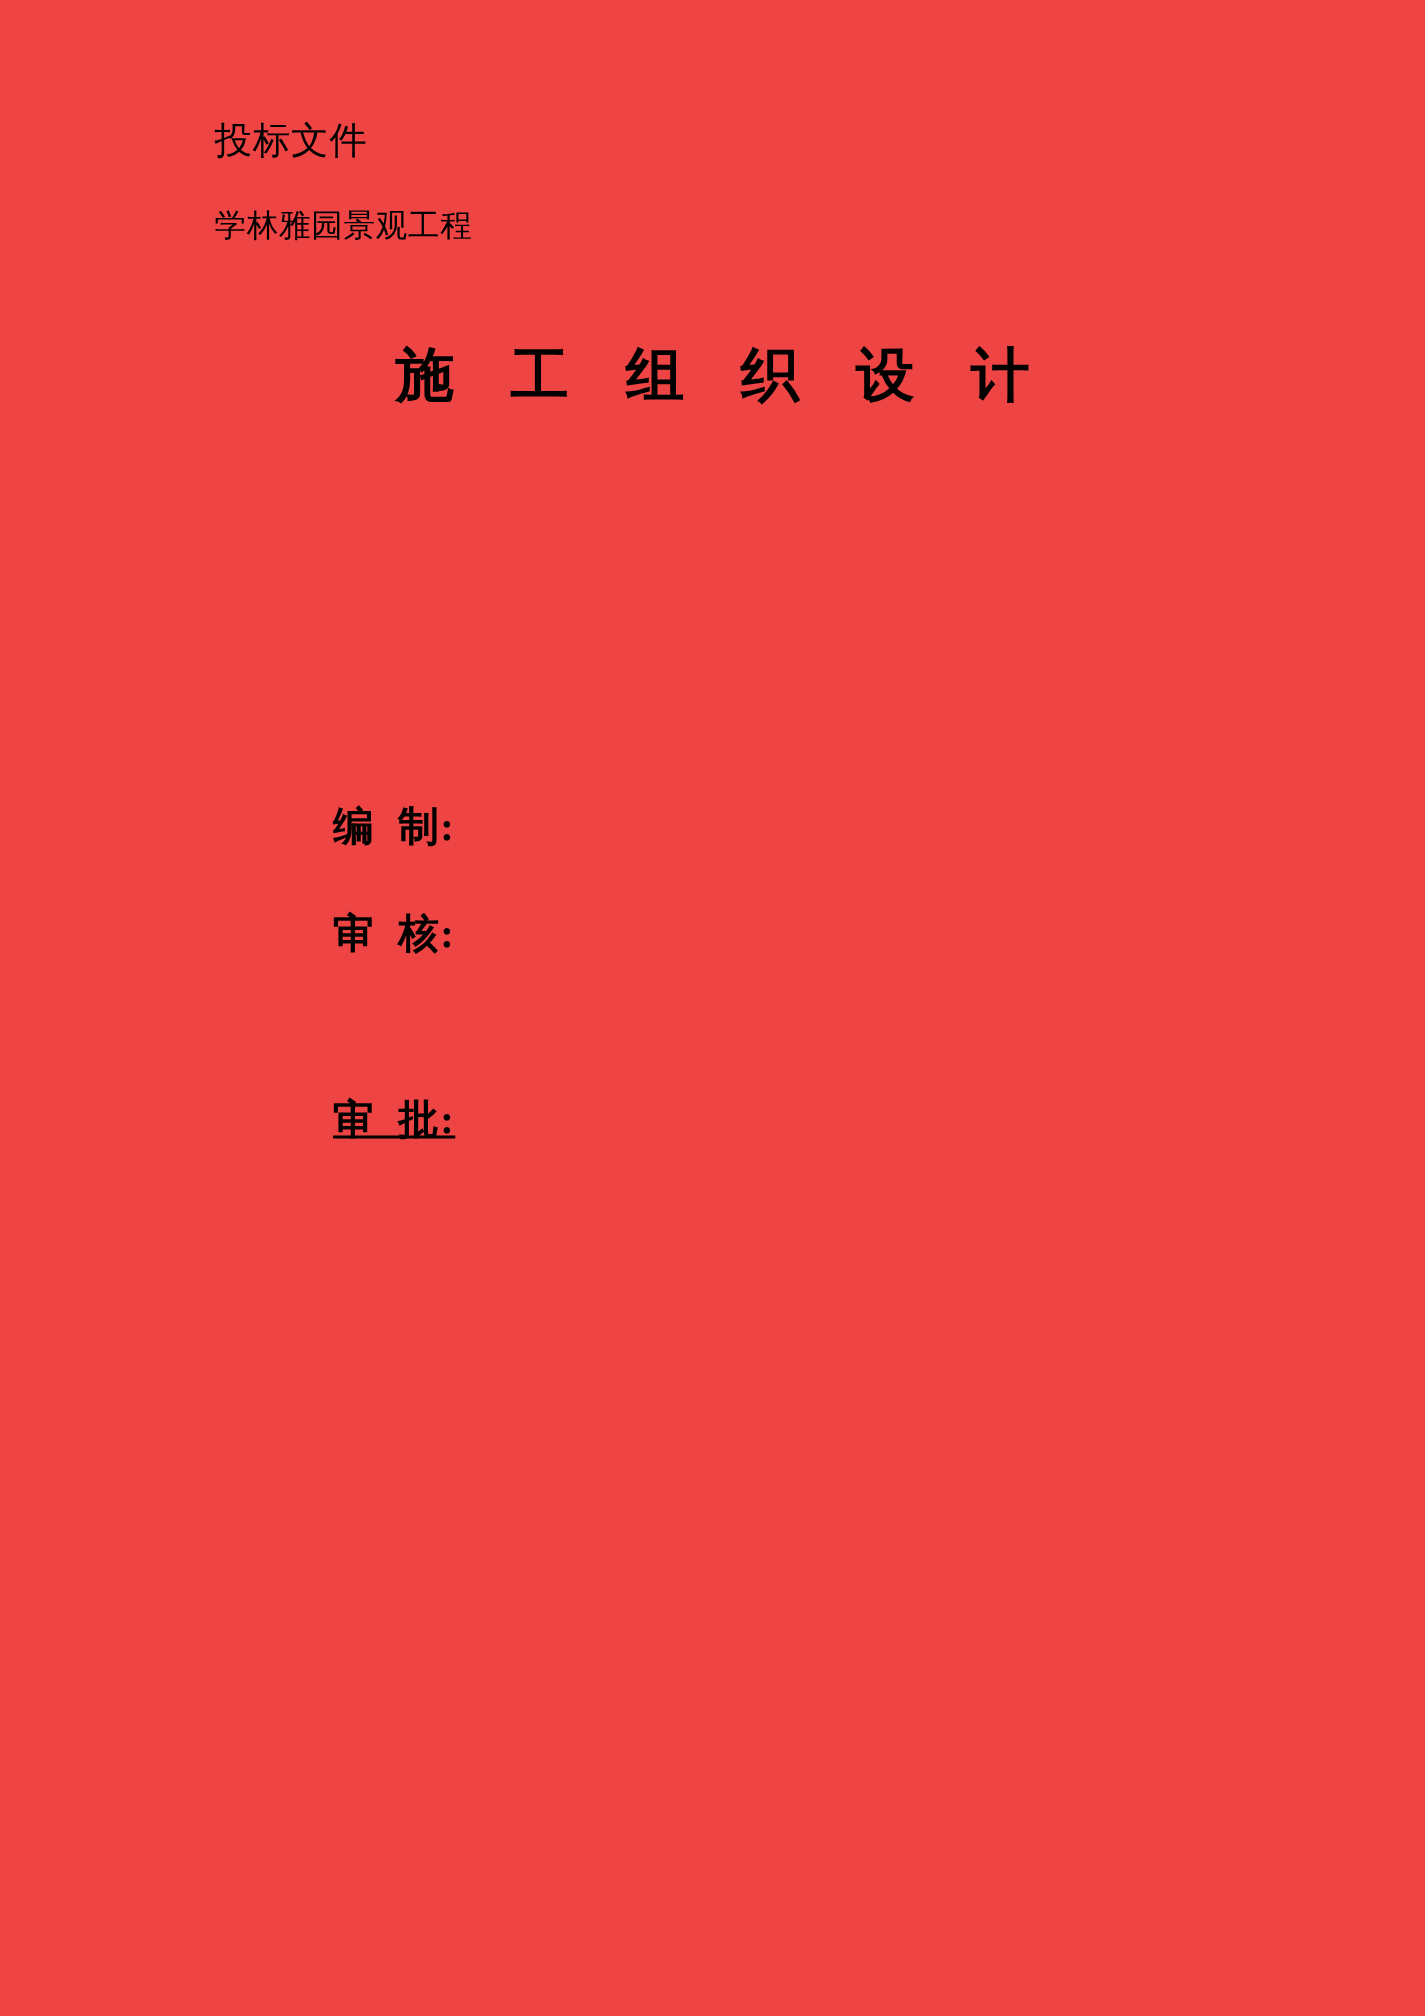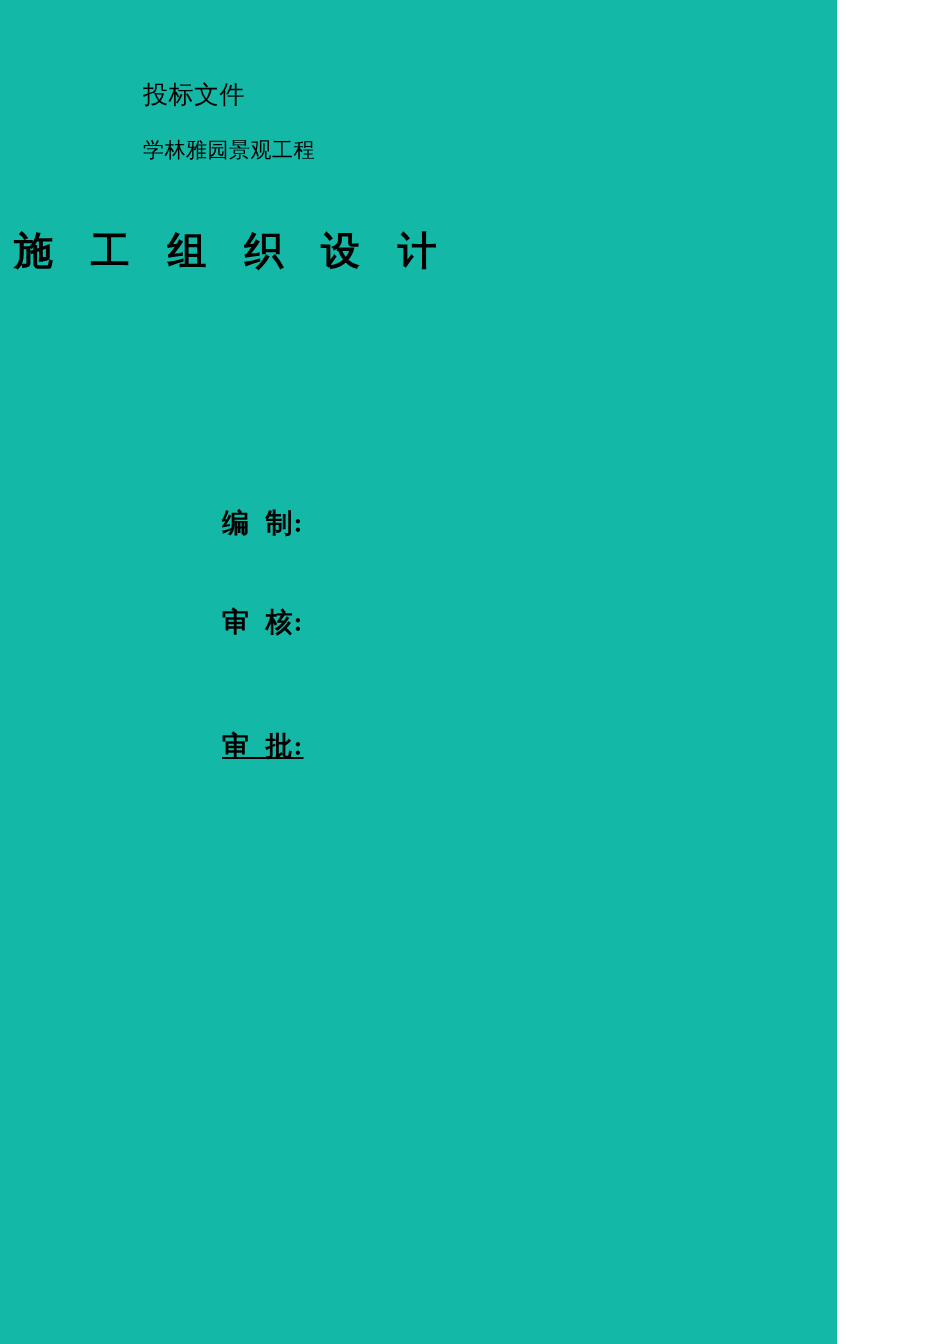--- a/index.html
+++ b/index.html
@@ -6,23 +6,23 @@
     margin: 0;
     padding: 0;
     background: #ffffff;
   }
   body {
     font-family: "Liberation Serif", "DejaVu Serif", serif;
     color: #000000;
   }
   .page {
     position: relative;
-    width: 837px;
+    width: 950px;
     height: 1344px;
-    background: #14b8a6;
+    background: #ef4444;
     overflow: hidden;
     box-sizing: border-box;
   }
   .doc-body {
     position: absolute;
     left: 0;
     top: 0;
     width: 950px;
     height: 1344px;
   }
@@ -40,33 +40,33 @@
   .header-line2 {
     left: 143px;
     top: 138px;
     font-size: 21px;
     letter-spacing: 0.5px;
   }
   .main-title {
     left: 0;
     top: 228px;
     width: 950px;
-    text-align: left;
+    text-align: center;
     font-size: 39px;
     font-weight: bold;
     letter-spacing: 14px;
     text-indent: 14px;
   }
   .field {
     left: 222px;
     font-size: 27px;
     font-weight: bold;
     letter-spacing: 1px;
   }
-  .field-1 { top: 507px; text-align: right; }
+  .field-1 { top: 535px; text-align: right; }
   .field-2 { top: 606px; }
   .field-3 { top: 730px; text-decoration: underline; }
   .footer-line {
     font-size: 27px;
     font-weight: bold;
     letter-spacing: 0.5px;
   }
   .footer-1 {
     left: 415px;
     top: 1030px;

